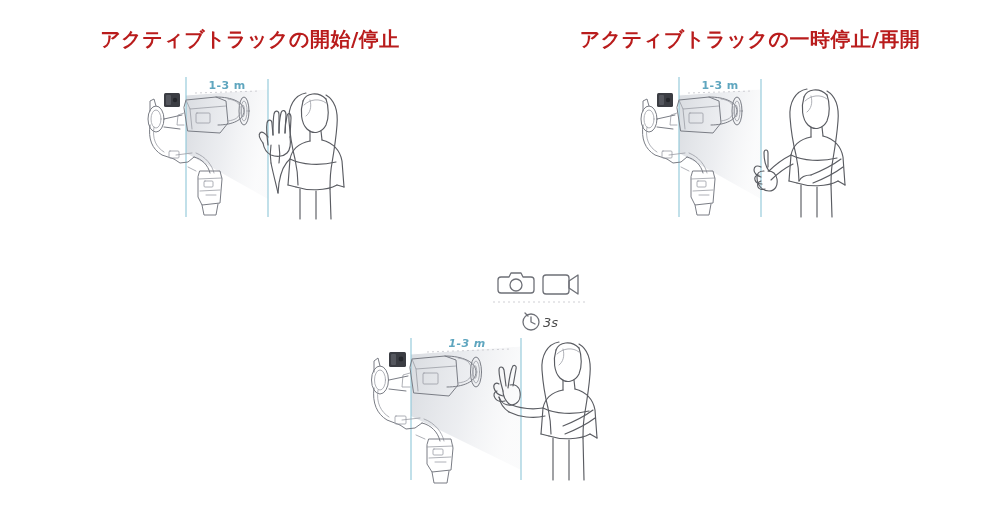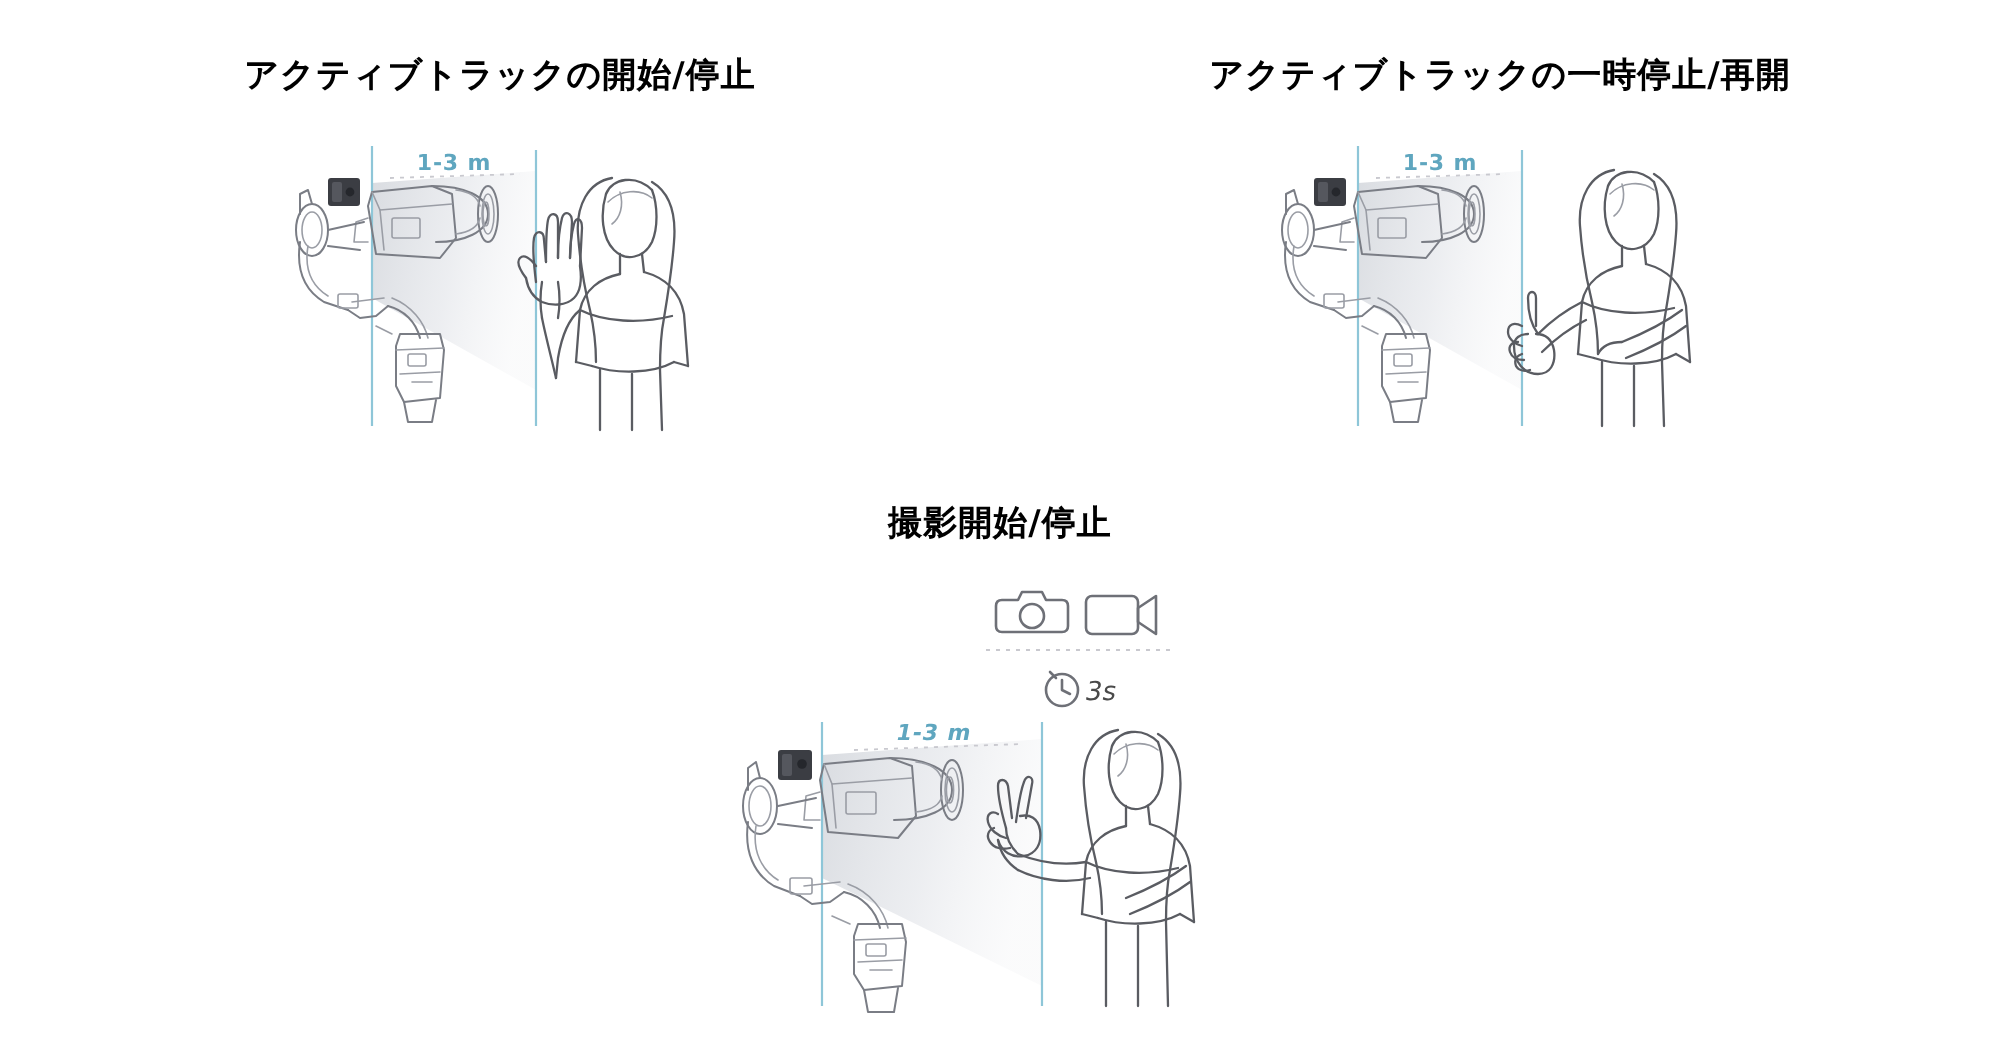--- a/index.html
+++ b/index.html
@@ -13,23 +13,23 @@
     position: relative;
     overflow: hidden;
     font-family: "Liberation Sans", "DejaVu Sans", sans-serif;
   }
 
   .panel {
     position: absolute;
   }
 
   .panel-title {
-    font-size: 17px;
+    font-size: 20px;
     font-weight: 700;
-    color: #000000;
+    color: #b91c1c;
     letter-spacing: 0.5px;
     white-space: nowrap;
     text-align: center;
     font-family: "DejaVu Sans", "Liberation Sans", sans-serif;
   }
 
   .scene {
     position: relative;
   }
 
@@ -309,21 +309,20 @@
           <path class="ln-body" d="M124,108 C121,108 119,110 120,113 C121,116 124,117 127,117"></path>
           <path class="ln-body" d="M126,114 C123,115 122,117 123,120 C124,122 127,123 130,122"></path>
           <path class="ln-body" d="M129,104 C125,104 122,106 122,110 C122,118 127,124 134,124 C140,124 143,119 142,112 C141,107 138,104 133,104"></path>
         </g>
       </g>
     </svg>
   </div>
 </div>
 
 <div class="panel" id="panel-three">
-  <div class="panel-title">撮影開始/停止</div>
 
   <div class="scene">
     <svg viewBox="0 0 250 230" width="250" height="230">
       <defs>
         <linearGradient id="beam3" x1="0" y1="0" x2="1" y2="0.25">
           <stop offset="0%" stop-color="#d7dadf" stop-opacity="0.95"></stop>
           <stop offset="55%" stop-color="#e6e8ec" stop-opacity="0.75"></stop>
           <stop offset="100%" stop-color="#f2f3f5" stop-opacity="0.35"></stop>
         </linearGradient>
       </defs>

